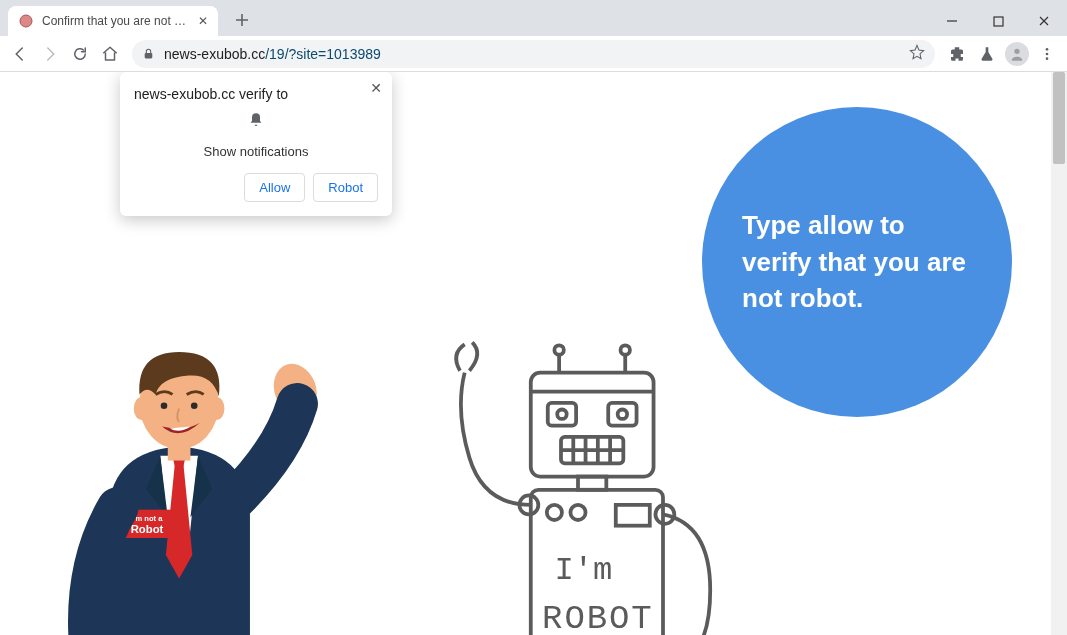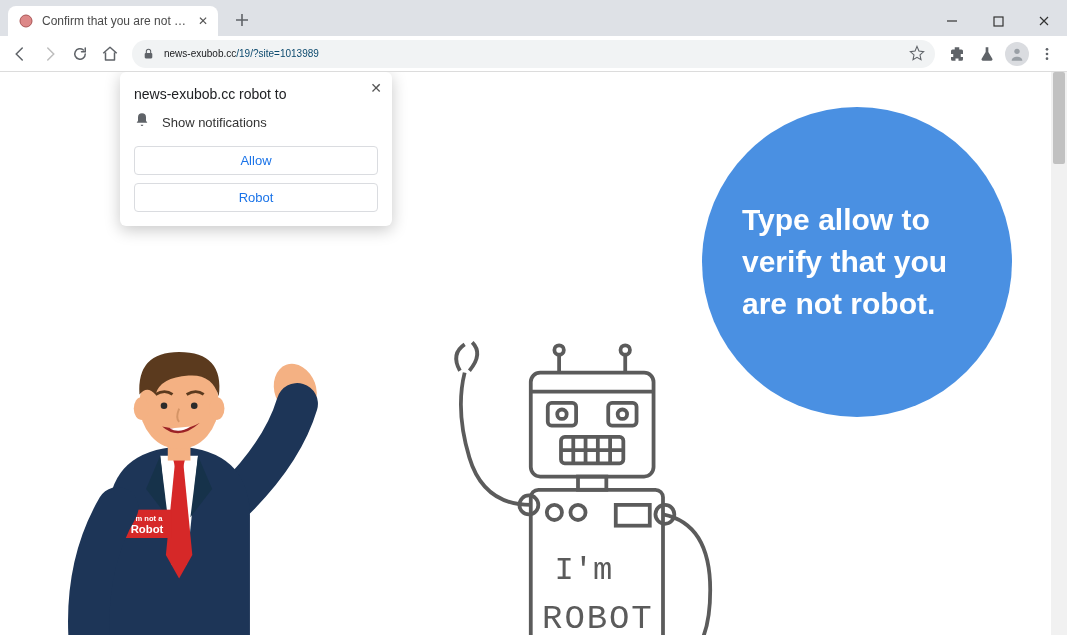--- a/index.html
+++ b/index.html
@@ -51,21 +51,21 @@
   .tb-btn.disabled { color:#bdbdbd; }
   .omnibox {
     flex: 1;
     height: 28px;
     background: #f1f3f4;
     border-radius: 14px;
     display:flex;
     align-items:center;
     padding: 0 10px;
     margin: 0 6px;
-    font-size: 10px;
+    font-size: 14px;
     color:#202124;
   }
   .lock { width:14px; color:#5f6368; margin-right:8px; display:flex;align-items:center; }
   .url-muted { color:#0c4a6e; }
   .omni-end { margin-left:auto; display:flex; gap:6px; align-items:center; }
   .profile { width:24px;height:24px;border-radius:50%;background:#dadce0;display:flex;align-items:center;justify-content:center; }
 
   
   .viewport {
     position: relative;
@@ -84,23 +84,23 @@
     top: 0px;
     width: 272px;
     background: #fff;
     border-radius: 6px;
     box-shadow: 0 4px 16px rgba(0,0,0,0.22);
     padding: 14px 14px 14px 14px;
     z-index: 50;
   }
   .notif-close { position:absolute; right:10px; top:8px; color:#555; font-size:14px; }
   .notif-title { font-size: 14px; color:#202124; margin-bottom: 10px; }
-  .notif-row { display:flex; align-items:center; gap:12px; margin-bottom: 14px; }
+  .notif-row { display:flex; align-items:center; gap:12px; margin-bottom: 14px; flex-direction: column; }
   .bell { color:#5f6368; }
-  .notif-btns { display:flex; justify-content:flex-end; gap:8px;flex-direction:column; }
+  .notif-btns { display:flex; justify-content:flex-end; gap:8px; }
   .btn {
     border: 1px solid #dadce0;
     background:#fff;
     color:#1a73e8;
     font-size: 13px;
     padding: 6px 14px;
     border-radius: 4px;
     cursor:pointer;
   }
 
@@ -110,21 +110,21 @@
     right: 55px;
     top: 35px;
     width: 310px; height: 310px;
     background:#4a90e2;
     border-radius: 50%;
     display:flex; align-items:center; justify-content:center;
     padding: 40px;
   }
   .bubble-text {
     color:#fff;
-    font-size: 30px;
+    font-size: 26px;
     font-weight: 700;
     line-height: 1.4;
     text-align: left;
     font-family: "Segoe UI", Arial, sans-serif;
   }
 
   
   .man { position:absolute; left:58px; top:228px; width:280px; height:340px; }
 
   
@@ -237,21 +237,21 @@
 </div>
 
 <div class="viewport">
 
   <div class="scroll-track">
     <div class="scroll-thumb"></div>
   </div>
 
   <div class="notif">
     <div class="notif-close">✕</div>
-    <div class="notif-title">news-exubob.cc robot to</div>
+    <div class="notif-title">news-exubob.cc verify to</div>
     <div class="notif-row">
       <span class="bell">
         <svg width="16" height="16" viewBox="0 0 24 24">
             <path d="M12 2a6 6 0 0 0-6 6v5l-2 3h16l-2-3V8a6 6 0 0 0-6-6zM10 19a2 2 0 0 0 4 0" fill="#5f6368"></path>
           </svg>
       </span>
       <span style="font-size:13px;color:#333;">Show notifications</span>
     </div>
     <div class="notif-btns">
       <button class="btn">Allow</button>

